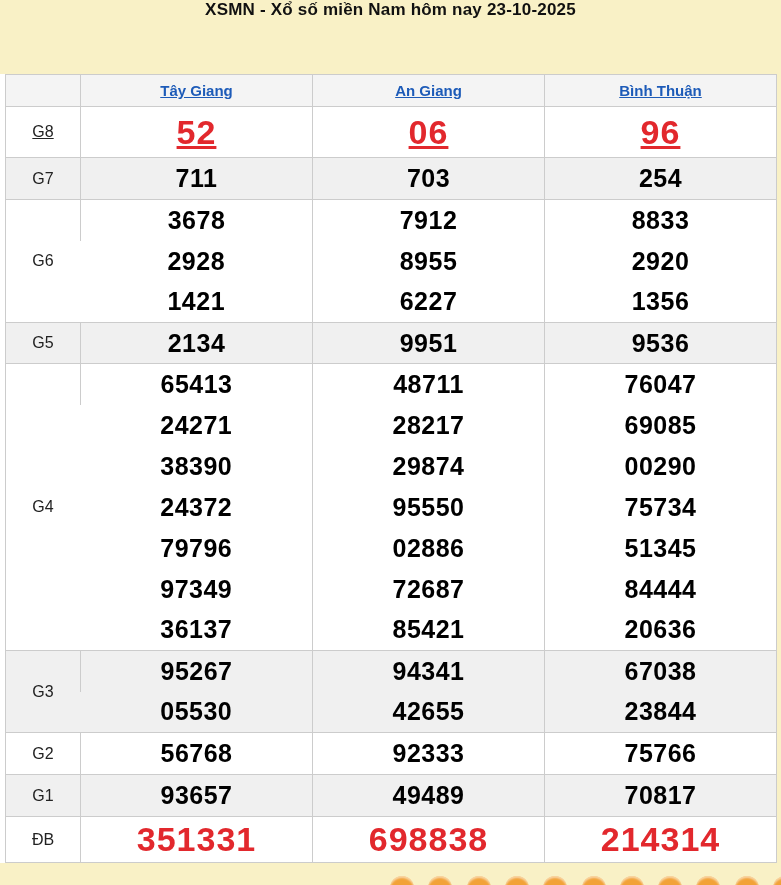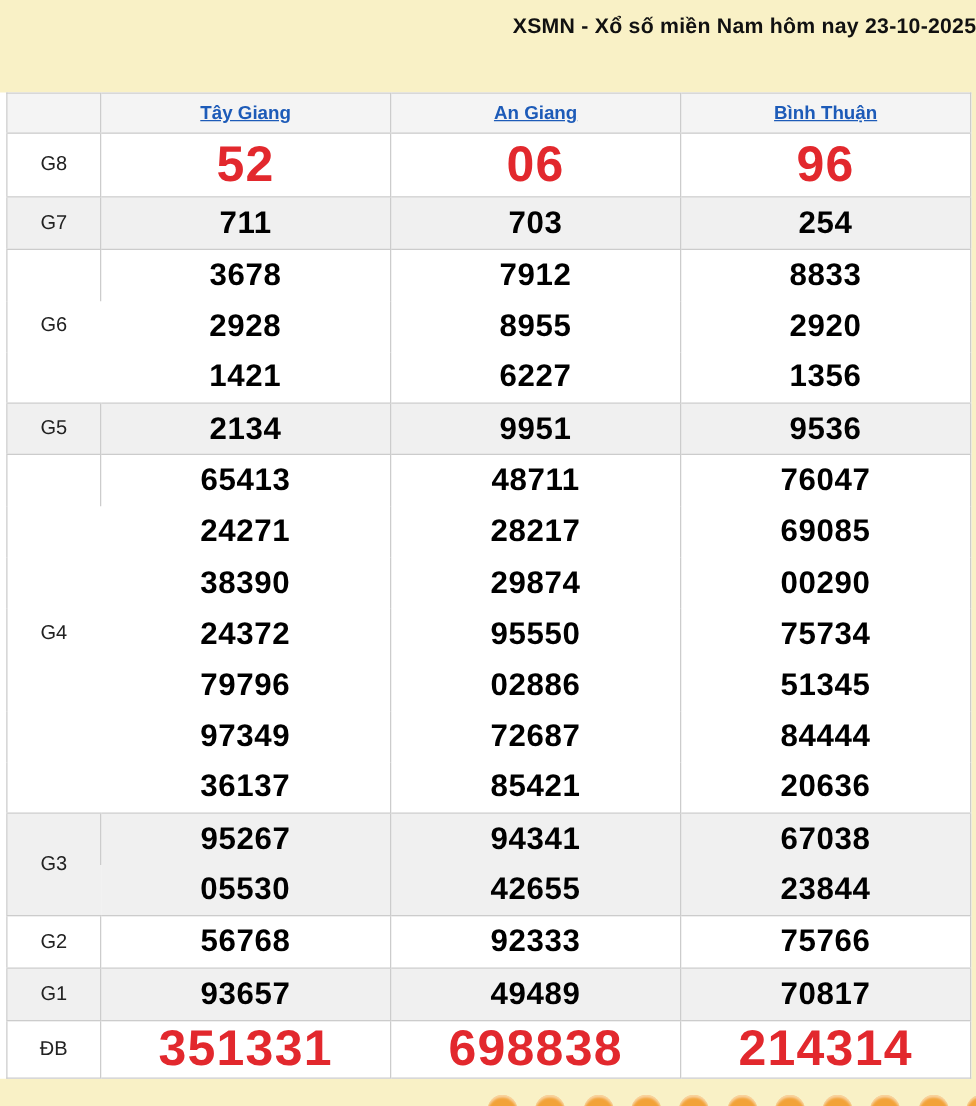--- a/index.html
+++ b/index.html
@@ -16,22 +16,21 @@
     width:781px;height:885px;
     background:var(--cream);
     font-family:"Liberation Sans", sans-serif;
     overflow:hidden;
     position:relative;
   }
   
   .page-header{
     height:74px;
     background:var(--cream);
-    text-align:right;
-    padding-top:11px;
+    text-align:center;
   }
   .page-title{
     font-size:17px;
     font-weight:bold;
     color:#111;
     letter-spacing:.2px;
   }
   .breadcrumb{
     margin-top:9px;
     font-size:14.5px;
@@ -75,38 +74,38 @@
     border-bottom:1px solid var(--border);
     font-size:15px;
   }
   thead a{
     color:var(--link);
     font-weight:bold;
     text-decoration:underline;
     cursor:pointer;
   }
   tr.gstart td{border-top:1px solid var(--border);}
-  tbody tr:first-child td{border-top:none;}
+  tbody tr:first-child td{border-top:none;text-decoration:underline;}
   td.lbl{
     font-size:16px;
     color:#222;
     font-weight:normal;
   }
   td.num{
     font-size:25px;
     font-weight:bold;
     color:#000;
     height:41px;
     letter-spacing:.5px;
   }
   tr.alt td{background:var(--grayrow);}
   tr.mid td{height:42px;}
   tr.bigred td.num{
     color:var(--red);
-    font-size:40px;
+    font-size:34px;
     height:51px;
     letter-spacing:1px;
   }
   tr.dbrow td.num{height:46px;margin-top:14px;}
   
   .watermark{
     position:absolute;
     left:16px;
     top:886px;
     font-size:32px;

